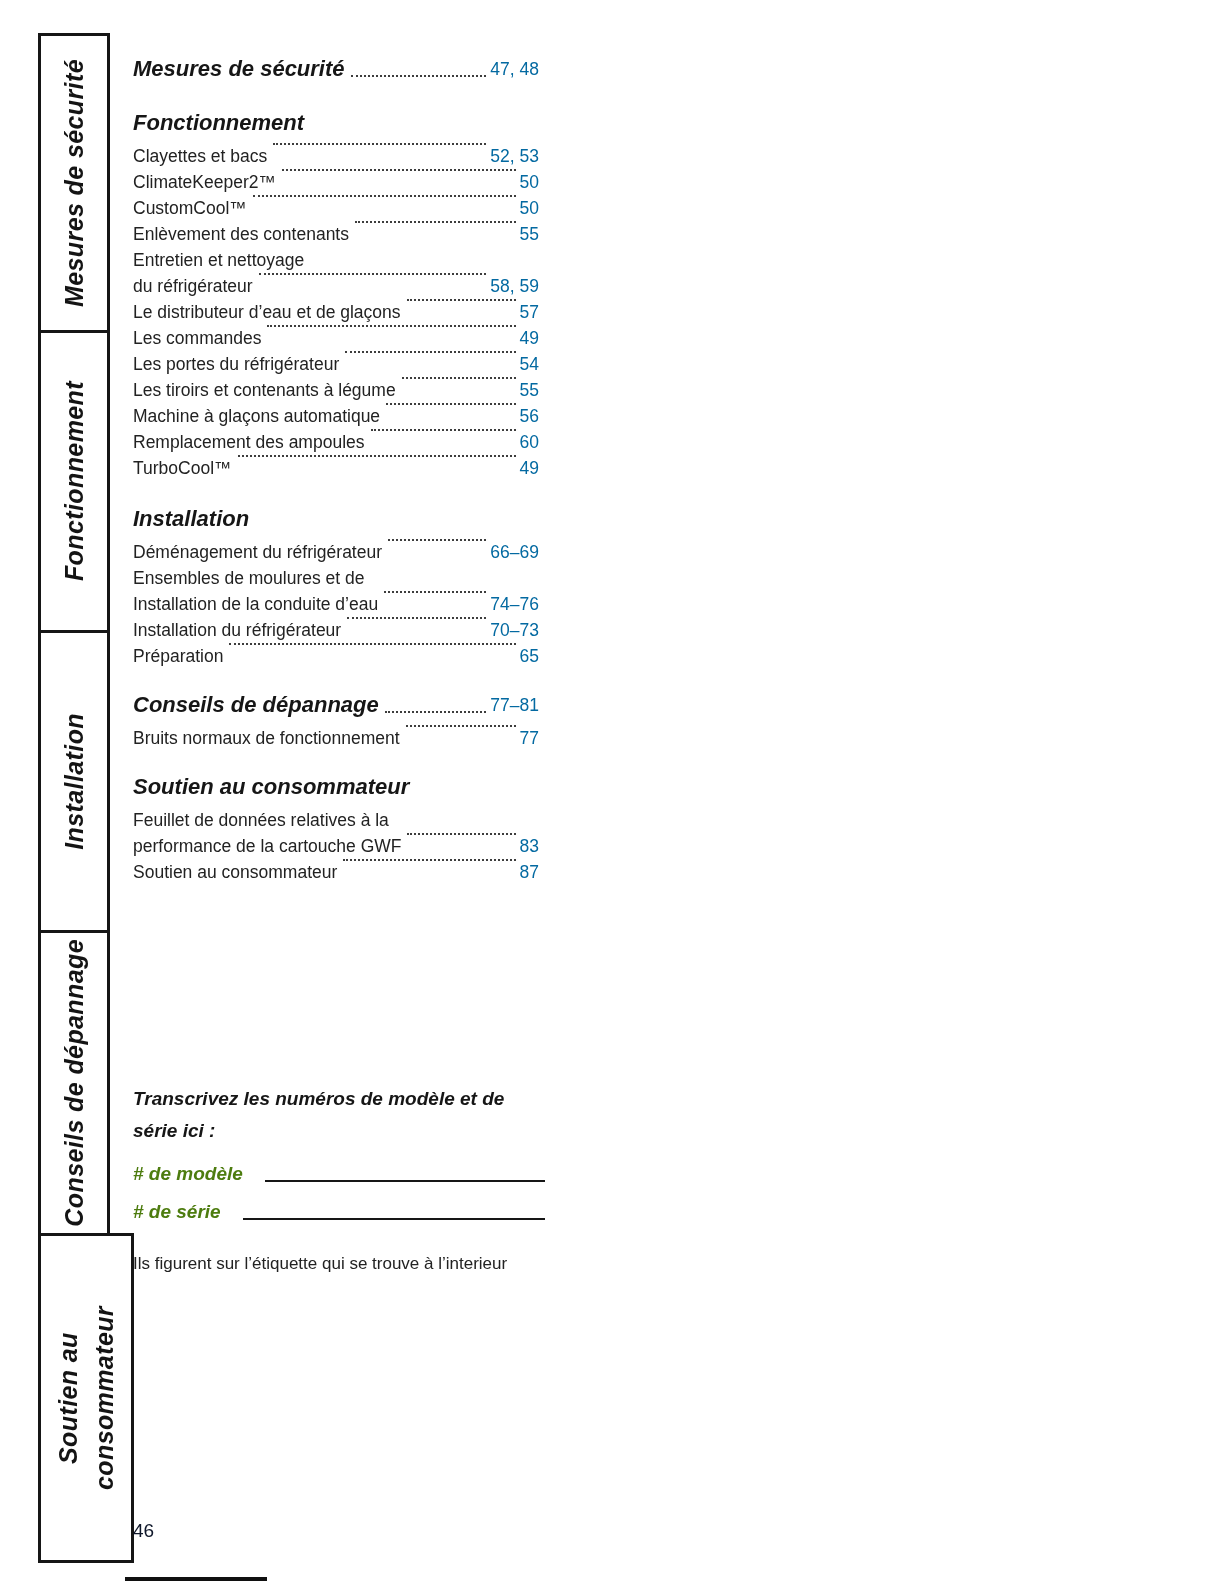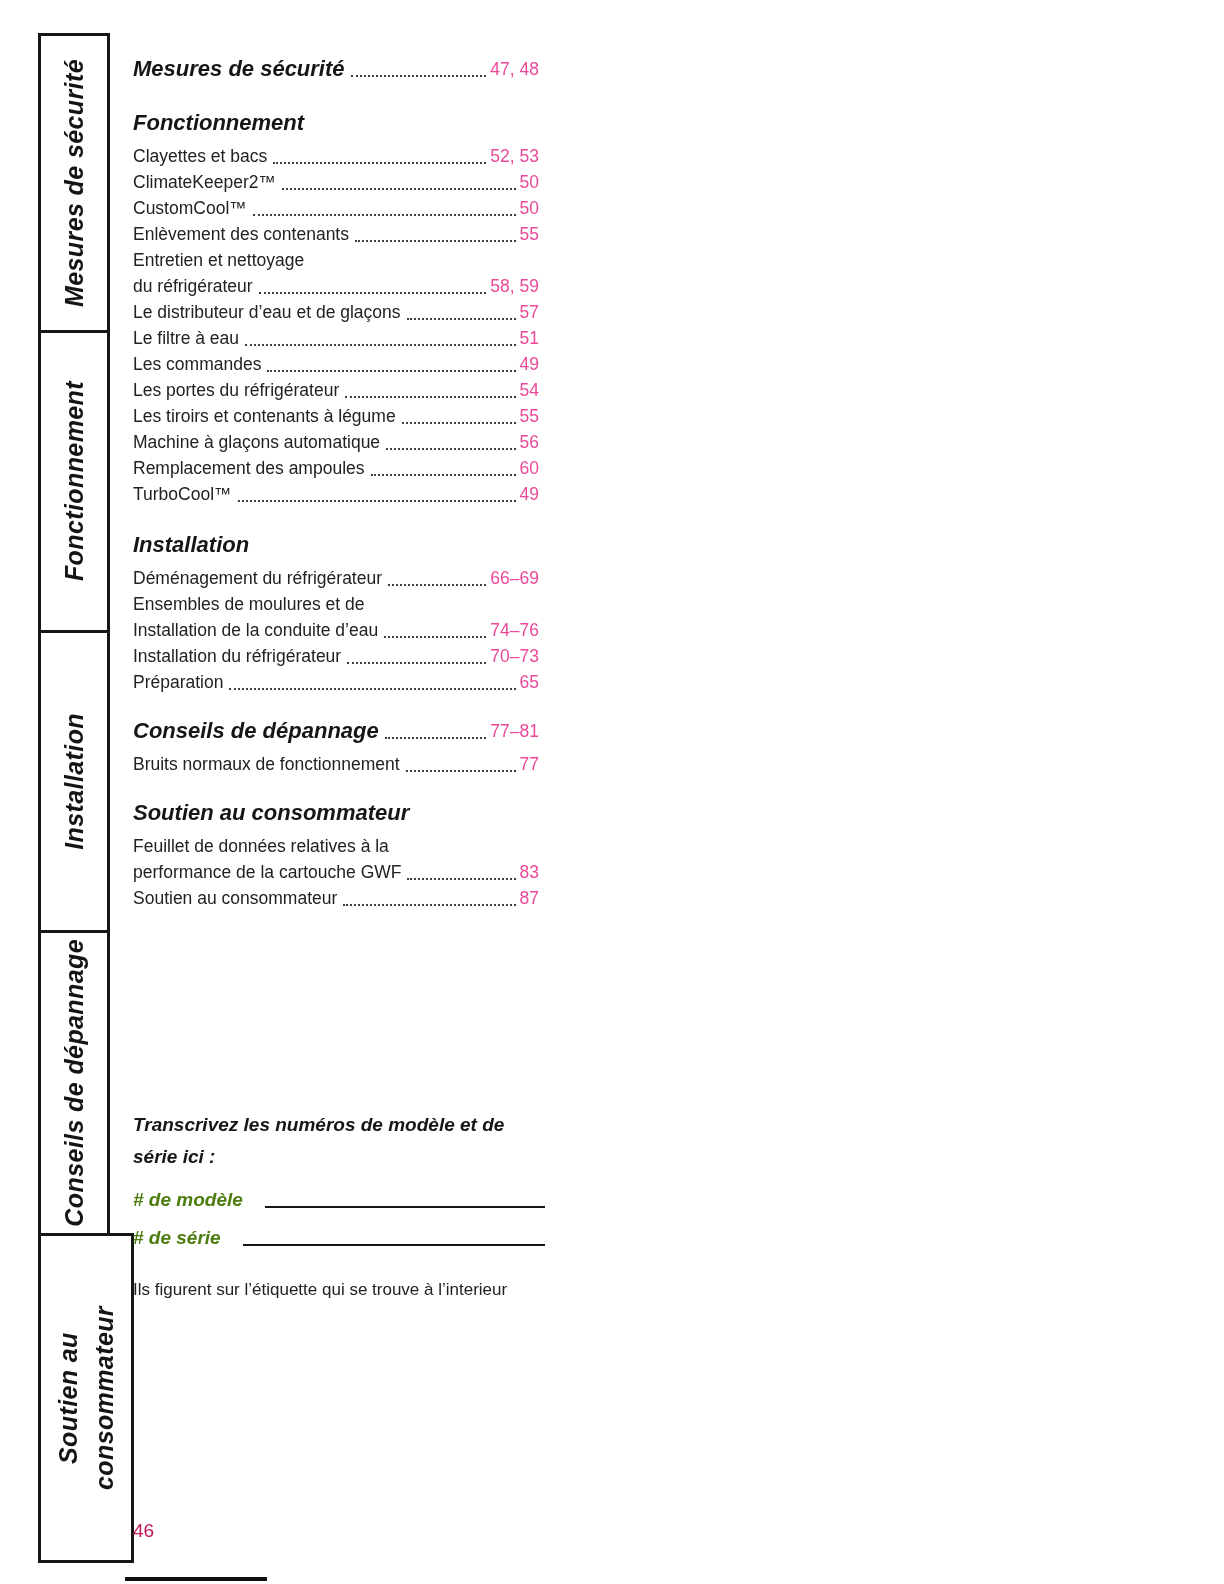--- a/index.html
+++ b/index.html
@@ -36,33 +36,33 @@
   .mt-a { margin-top:26px; }
   .mt-b { margin-top:24px; }
   .mt-c { margin-top:22px; }
 
   .toc-heading-row {
     display:flex; align-items:flex-end;
     font-style:italic; font-weight:bold; font-size:22px; line-height:28px;
     color:#161616; margin-bottom:6px;
   }
   .toc-row {
-    display:flex; align-items:flex-end;
+    display:flex; align-items:flex-start;
     font-size:17.5px; line-height:26px; color:#222;
   }
   .toc-label { white-space:nowrap; }
   .leader {
     flex:1 1 auto; min-width:12px;
     border-bottom:2.4px dotted #3d3d3d;
     margin:0 4px 5px 6px;
   }
   .toc-heading-row .leader { margin-bottom:6px; }
   .pages {
     white-space:nowrap; font-style:normal; font-weight:normal;
-    font-size:17.5px; color:#ec4899;
+    font-size:17.5px; color:#0369a1;
   }
 
   
   .record-block { margin-top:198px; }
   .record-instruction {
     font-style:italic; font-weight:bold; font-size:19px; line-height:32px;
     color:#161616;
   }
   .record-row { display:flex; align-items:flex-end; margin-top:16px; width:412px; }
   .record-label {
@@ -71,21 +71,21 @@
   }
   .write-line {
     flex:1 1 auto; border-bottom:2.5px solid #161616;
     margin:0 0 3px 22px; height:1em;
   }
   .record-note { margin-top:28px; font-size:17px; line-height:25px; color:#222; }
 
   
   .page-number {
     position:absolute; left:133px; top:1520px;
-    font-size:19px; color:#be185d;
+    font-size:19px; color:#0f172a;
   }
   .bottom-rule {
     position:absolute; left:125px; top:1577px; width:142px; height:4px;
     background:#101010;
   }
 </style>
 </head>
 <body>
 
 <div class="side-box" id="side-1">
@@ -144,25 +144,20 @@
     </div>
     <div class="toc-row">
       <span class="toc-label">du réfrigérateur</span>
       <span class="leader"></span>
       <span class="pages">58, 59</span>
     </div>
     <div class="toc-row">
       <span class="toc-label">Le distributeur d’eau et de glaçons</span>
       <span class="leader"></span>
       <span class="pages">57</span>
-    </div>
-    <div class="toc-row">
-      <span class="toc-label">Le filtre à eau</span>
-      <span class="leader"></span>
-      <span class="pages">51</span>
     </div>
     <div class="toc-row">
       <span class="toc-label">Les commandes</span>
       <span class="leader"></span>
       <span class="pages">49</span>
     </div>
     <div class="toc-row">
       <span class="toc-label">Les portes du réfrigérateur</span>
       <span class="leader"></span>
       <span class="pages">54</span>

